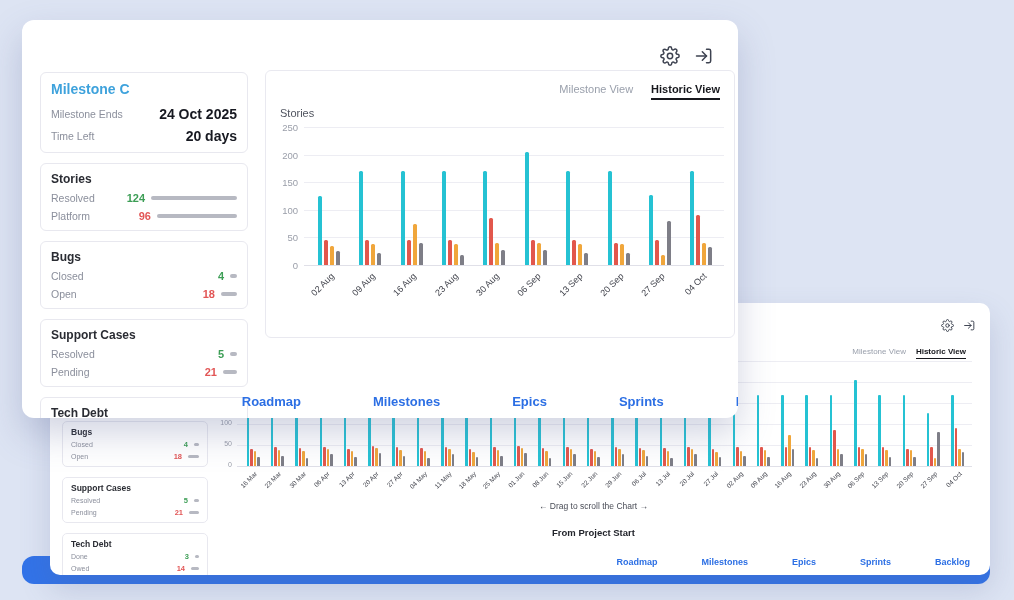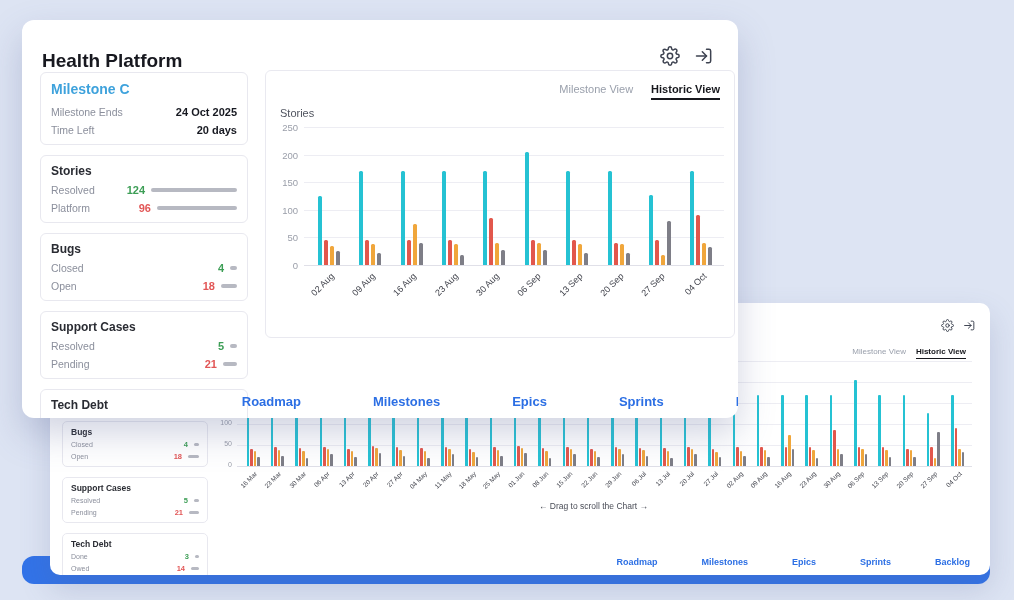--- a/index.html
+++ b/index.html
@@ -27,21 +27,21 @@
   .vt{color:#9aa0ac;cursor:pointer;}
   .vt.active{color:#17181d;font-weight:700;border-bottom:2px solid #17181d;padding-bottom:3px;}
   .back-card .vt.active{border-bottom-width:1px;padding-bottom:2px;}
 
   .sidebar{position:absolute;left:18px;top:52px;width:208px;display:flex;flex-direction:column;gap:10px;}
   .scard{border:1px solid #e8e8ef;border-radius:6px;padding:8px 10px;background:#fff;box-sizing:border-box;}
   .scard h2{margin:0 0 9px;font-size:14px;font-weight:700;color:#3ea2dc;}
   .scard h3{margin:0 0 4px;font-size:12px;font-weight:700;color:#2a2c33;}
   .row{display:flex;justify-content:space-between;align-items:center;margin-top:6px;}
   .lbl{font-size:10.5px;color:#8b8f9c;}
-  .val{font-size:11px;font-weight:700;color:#171921;}
+  .val{font-size:14px;font-weight:700;color:#171921;}
   .vwrap{display:flex;align-items:center;gap:6px;}
   .num{font-size:11px;font-weight:700;}
   .num.good{color:#3d9e56;}
   .num.bad{color:#e25656;}
   .pill{height:4px;border-radius:2px;background:#b7b9c2;display:inline-block;}
 
   .chart-panel{position:absolute;left:243px;top:50px;width:470px;height:268px;
                border:1px solid #e9e9f0;border-radius:6px;box-sizing:border-box;}
   .chart-axis-label{position:absolute;top:36px;left:14px;font-size:11px;color:#50545f;}
   #chart-main{position:absolute;left:12px;right:10px;top:56px;bottom:0;}
@@ -456,32 +456,32 @@
               <span>27 Sep</span>
             </div>
             <div class="xl">
               <span>04 Oct</span>
             </div>
           </div>
         </div>
       </div>
 
     <div class="drag-note">←  Drag to scroll the Chart  →</div>
+    <div class="range-label">From Project Start</div>
 
     <nav class="nav-links sm" id="back-nav">
         <span class="nav-link">Roadmap</span>
         <span class="nav-link">Milestones</span>
         <span class="nav-link">Epics</span>
         <span class="nav-link">Sprints</span>
         <span class="nav-link">Backlog</span>
       </nav>
   </section>
 
   <section class="card main-card">
-    <h1 class="app-title">Health Platform</h1>
 
     <div class="win-icons">
       <button class="icon-btn">
         <svg viewBox="0 0 24 24" fill="none" stroke="currentColor" stroke-width="1.8" stroke-linecap="round" stroke-linejoin="round">
             <circle cx="12" cy="12" r="3.2"></circle>
             <path d="M19.4 15a1.65 1.65 0 0 0 .33 1.82l.06.06a2 2 0 1 1-2.83 2.83l-.06-.06a1.65 1.65 0 0 0-1.82-.33 1.65 1.65 0 0 0-1 1.51V21a2 2 0 1 1-4 0v-.09a1.65 1.65 0 0 0-1-1.51 1.65 1.65 0 0 0-1.82.33l-.06.06a2 2 0 1 1-2.83-2.83l.06-.06a1.65 1.65 0 0 0 .33-1.82 1.65 1.65 0 0 0-1.51-1H3a2 2 0 1 1 0-4h.09a1.65 1.65 0 0 0 1.51-1 1.65 1.65 0 0 0-.33-1.82l-.06-.06a2 2 0 1 1 2.83-2.83l.06.06a1.65 1.65 0 0 0 1.82.33H9a1.65 1.65 0 0 0 1-1.51V3a2 2 0 1 1 4 0v.09a1.65 1.65 0 0 0 1 1.51 1.65 1.65 0 0 0 1.82-.33l.06-.06a2 2 0 1 1 2.83 2.83l-.06.06a1.65 1.65 0 0 0-.33 1.82V9a1.65 1.65 0 0 0 1.51 1H21a2 2 0 1 1 0 4h-.09a1.65 1.65 0 0 0-1.51 1z"></path>
           </svg>
       </button>
       <button class="icon-btn">
         <svg viewBox="0 0 24 24" fill="none" stroke="currentColor" stroke-width="1.8" stroke-linecap="round" stroke-linejoin="round">

